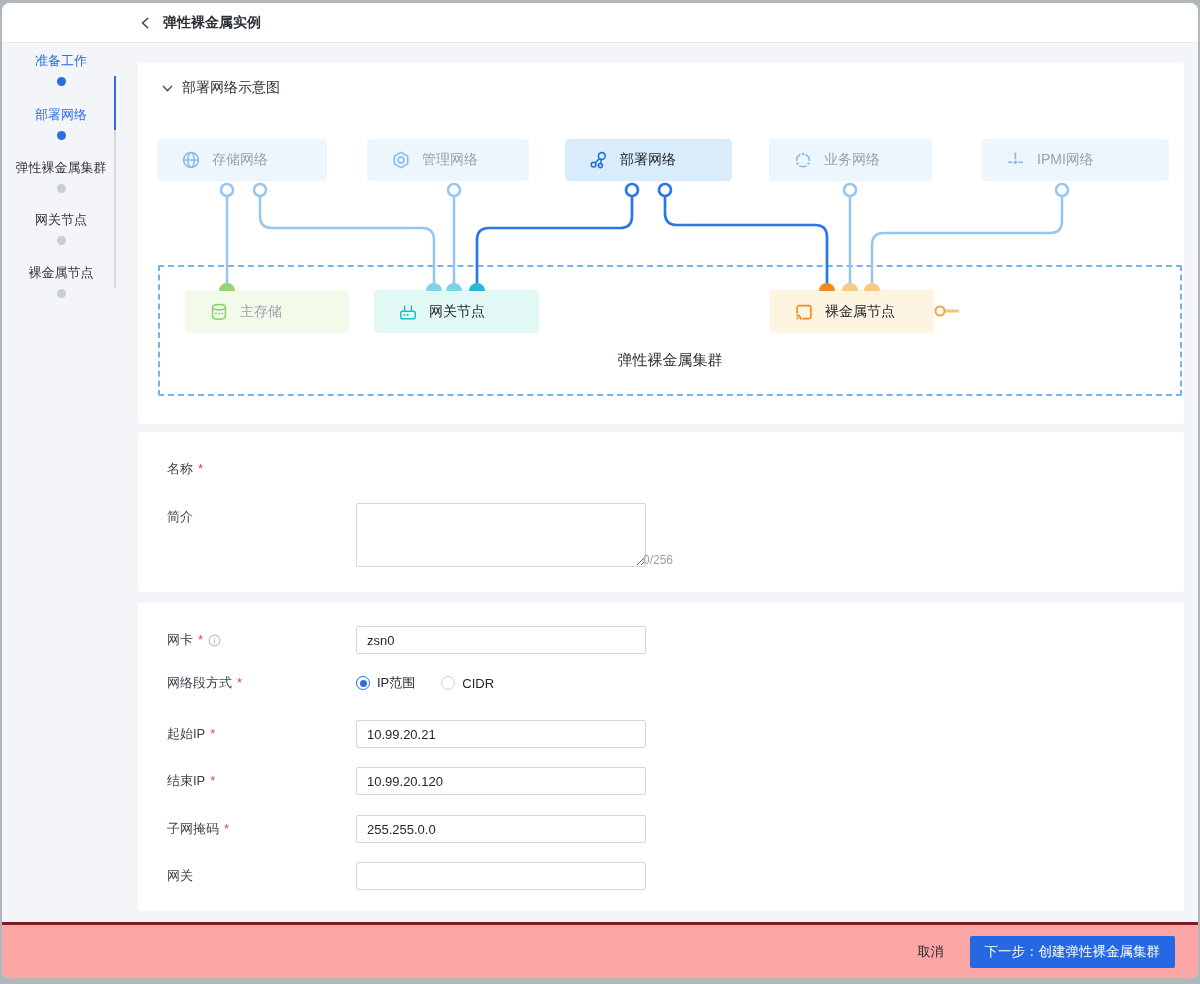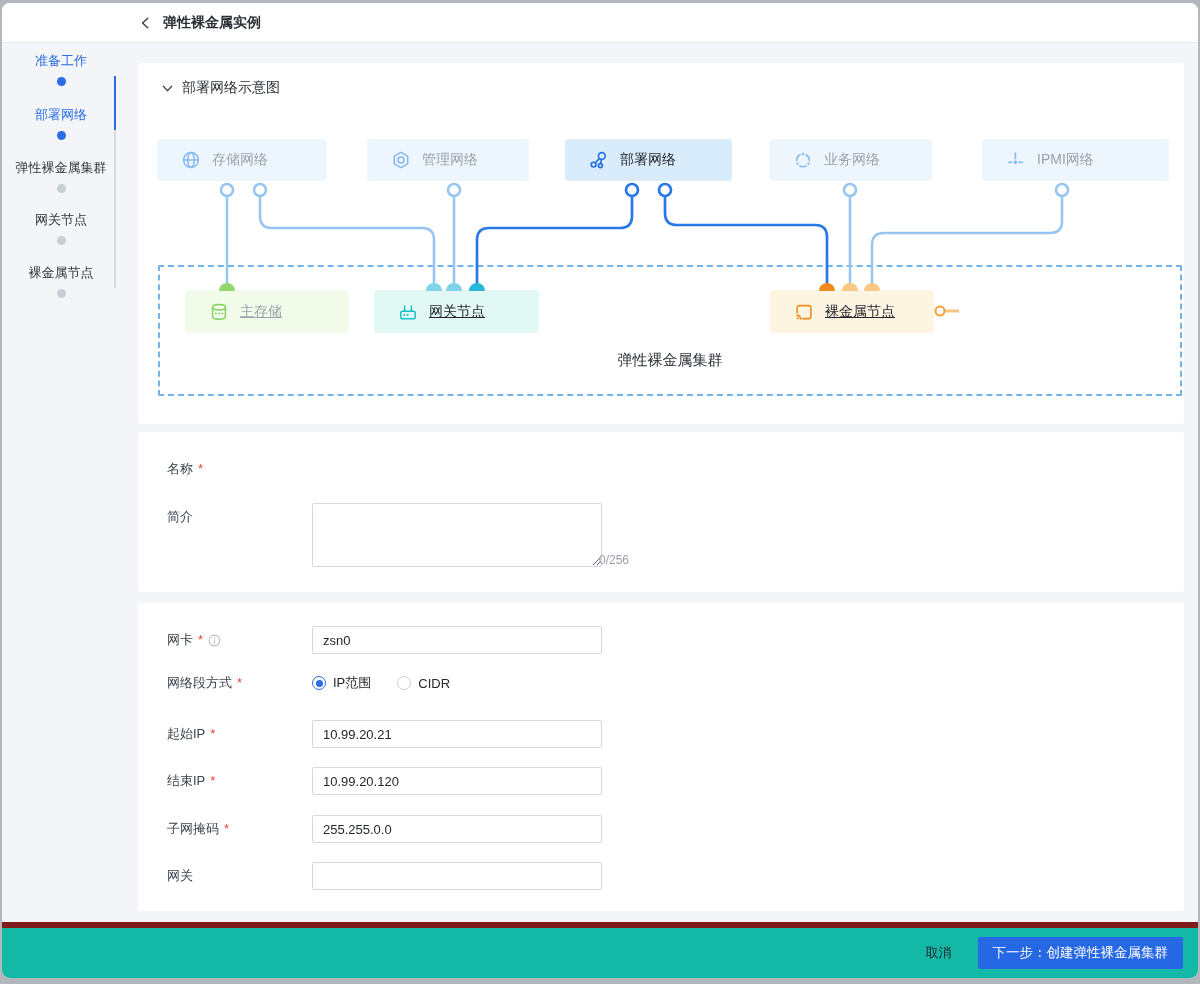--- a/index.html
+++ b/index.html
@@ -37,50 +37,50 @@
 
   
   .cluster { position:absolute; left:20px; top:202px; width:1024px; height:131px; border:2px dashed #74b4ea; border-radius:2px; }
   .cluster .clabel { position:absolute; left:0; right:0; bottom:24px; text-align:center; font-size:15px; color:#2b2f36; }
   .node { position:absolute; height:42px; border-radius:4px; display:flex; align-items:center; padding-left:24px; gap:11px; font-size:14px; z-index:1; }
   .node .nlabel { white-space:nowrap; }
   .tnode { top:76px; background:#eef6fd; color:#9aa3ad; }
   .tnode .ic { color:#85b8ef; display:flex; }
   .tnode.active { background:#d8ecfb; color:#24272d; }
   .tnode.active .ic { color:#2470e0; }
-  .bnode { top:227px; height:43px;text-decoration:underline; }
+  .bnode { top:227px; height:43px; }
   .bnode .ic { display:flex; }
   .n-storage{left:19px;width:170px} .n-mgmt{left:229px;width:162px} .n-deploy{left:427px;width:167px}
   .n-biz{left:631px;width:163px} .n-ipmi{left:844px;width:187px}
   .n-mainstore{left:47px;width:164px;background:#f2fae9;color:#9aa3ad} .n-mainstore .ic{color:#85d35f}
   .n-gateway{left:236px;width:165px;background:#e2f8f5;color:#24272d} .n-gateway .ic{color:#17c0c9}
   .n-metal{left:632px;width:164px;background:#fdf4e1;color:#24272d} .n-metal .ic{color:#f28b1e}
   .n-instance{left:821px;width:188px;background:#f6f0fb;color:#9aa3ad} .n-instance .ic{color:#a881e0}
   svg.wires { position:absolute; inset:0; z-index:2; pointer-events:none; }
 
   
-  .frow { display:flex; align-items:flex-start; }
+  .frow { display:flex; align-items:flex-start;gap:44px; }
   .frow .flabel { width:145px; font-size:13px; color:#3d434d; line-height:28px; display:flex; align-items:center; gap:5px; }
   .req { color:#f03e3e; }
   .ipt { width:290px; height:28px; border:1px solid #d4d7de; border-radius:2px; padding:0 10px; font-size:13px; color:#24272d; font-family:inherit; background:#fff; outline:none; }
   .ta-wrap { position:relative; }
   textarea.ipt { height:64px; padding:5px 10px; resize:both; }
   .counter { position:absolute; left:287px; bottom:4px; font-size:12px; color:#98a0ab; white-space:nowrap; }
   .mb1{margin-bottom:20px} .mb2{margin-bottom:19px} .mb3{margin-bottom:27px} .mb4{margin-bottom:20px}
   .radio-row { display:flex; align-items:center; height:20px; }
   .rgroup { display:flex; align-items:center; gap:7px; cursor:pointer; }
   .rgroup + .rgroup { margin-left:26px; }
   .radio { width:14px; height:14px; border-radius:50%; border:1px solid #c9ced6; background:#fff; position:relative; flex:0 0 auto; }
   .radio.checked { border-color:#2b6de5; }
   .radio.checked::after { content:""; position:absolute; inset:2.5px; border-radius:50%; background:#2b6de5; }
   .rlabel { font-size:13px; color:#24272d; }
   .info-ic { display:flex; color:#b8bec7; cursor:pointer; }
 
   
-  .ftr { position:absolute; left:0; right:0; bottom:0; height:56px; background:#14b8a6; border-top:6px solid #7f1d1d; display:flex; align-items:center; justify-content:flex-end; padding-right:15px; z-index:5; }
+  .ftr { position:absolute; left:0; right:0; bottom:0; height:56px; background:#fca5a5; border-top:3px solid #7f1d1d; display:flex; align-items:center; justify-content:flex-end; padding-right:23px; z-index:5; }
   .cancel { font-size:13px; color:#24272d; cursor:pointer; margin-right:26px; }
   .primary { height:32px; padding:0 15px; background:#2668e4; color:#fff; border:none; border-radius:2px; font-size:13.5px; font-family:inherit; cursor:pointer; }
 </style>
 </head>
 <body>
 
 <div class="app">
 
   <div class="hdr">
     <span class="back">

